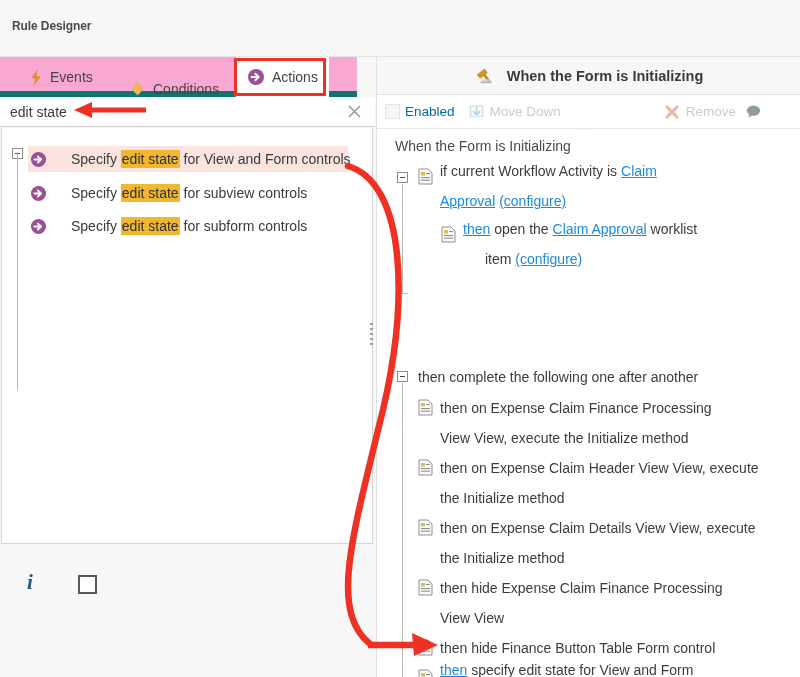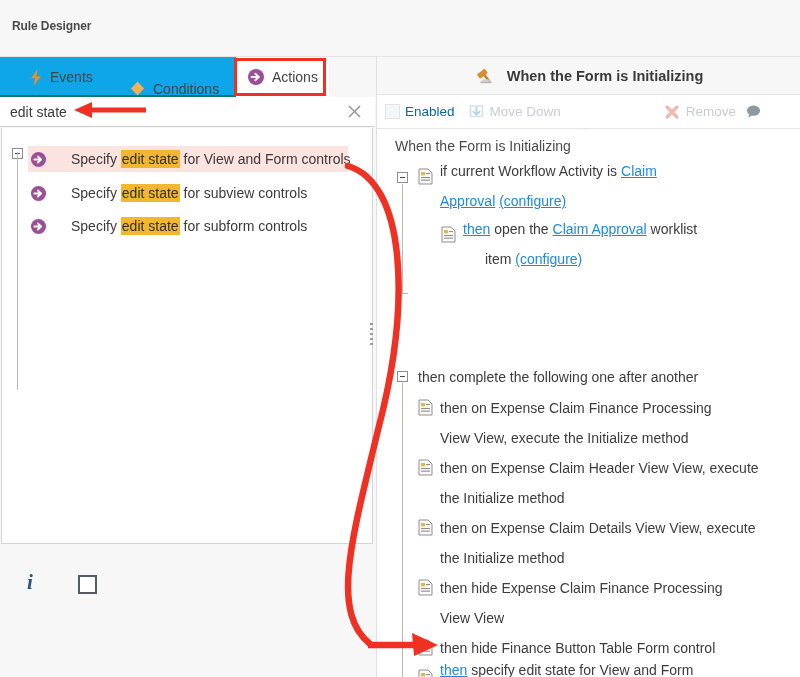--- a/index.html
+++ b/index.html
@@ -42,23 +42,23 @@
     position: absolute;
     left: 0; top: 57px;
     width: 375px; height: 620px;
     background: #f7f7f7;
   }
 
   
   #tabstrip {
     position: absolute;
     left: 0; top: 0;
-    width: 323px; height: 40px;
-    background: #0ea5e9;
-    border-bottom: 2px solid #0f766e;
+    width: 357px; height: 40px;
+    background: #f9a8d4;
+    border-bottom: 6px solid #0f766e;
   }
   .tab {
     position: absolute;
     top: 0;
     height: 40px;
     display: flex;
     align-items: center;
     gap: 7px;
     padding: 0 11px;
     font-size: 14px;

